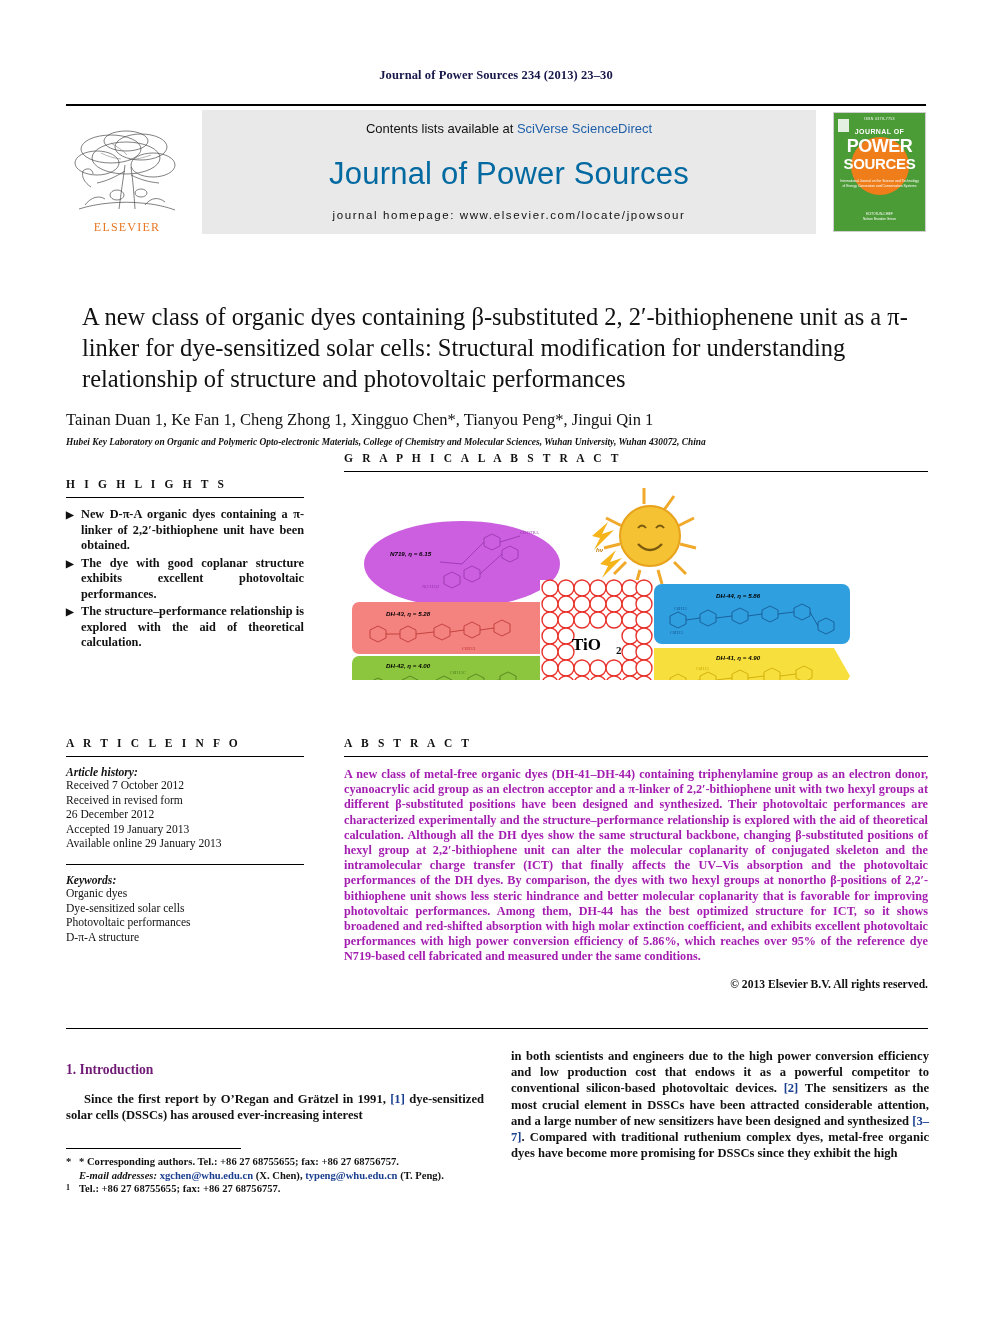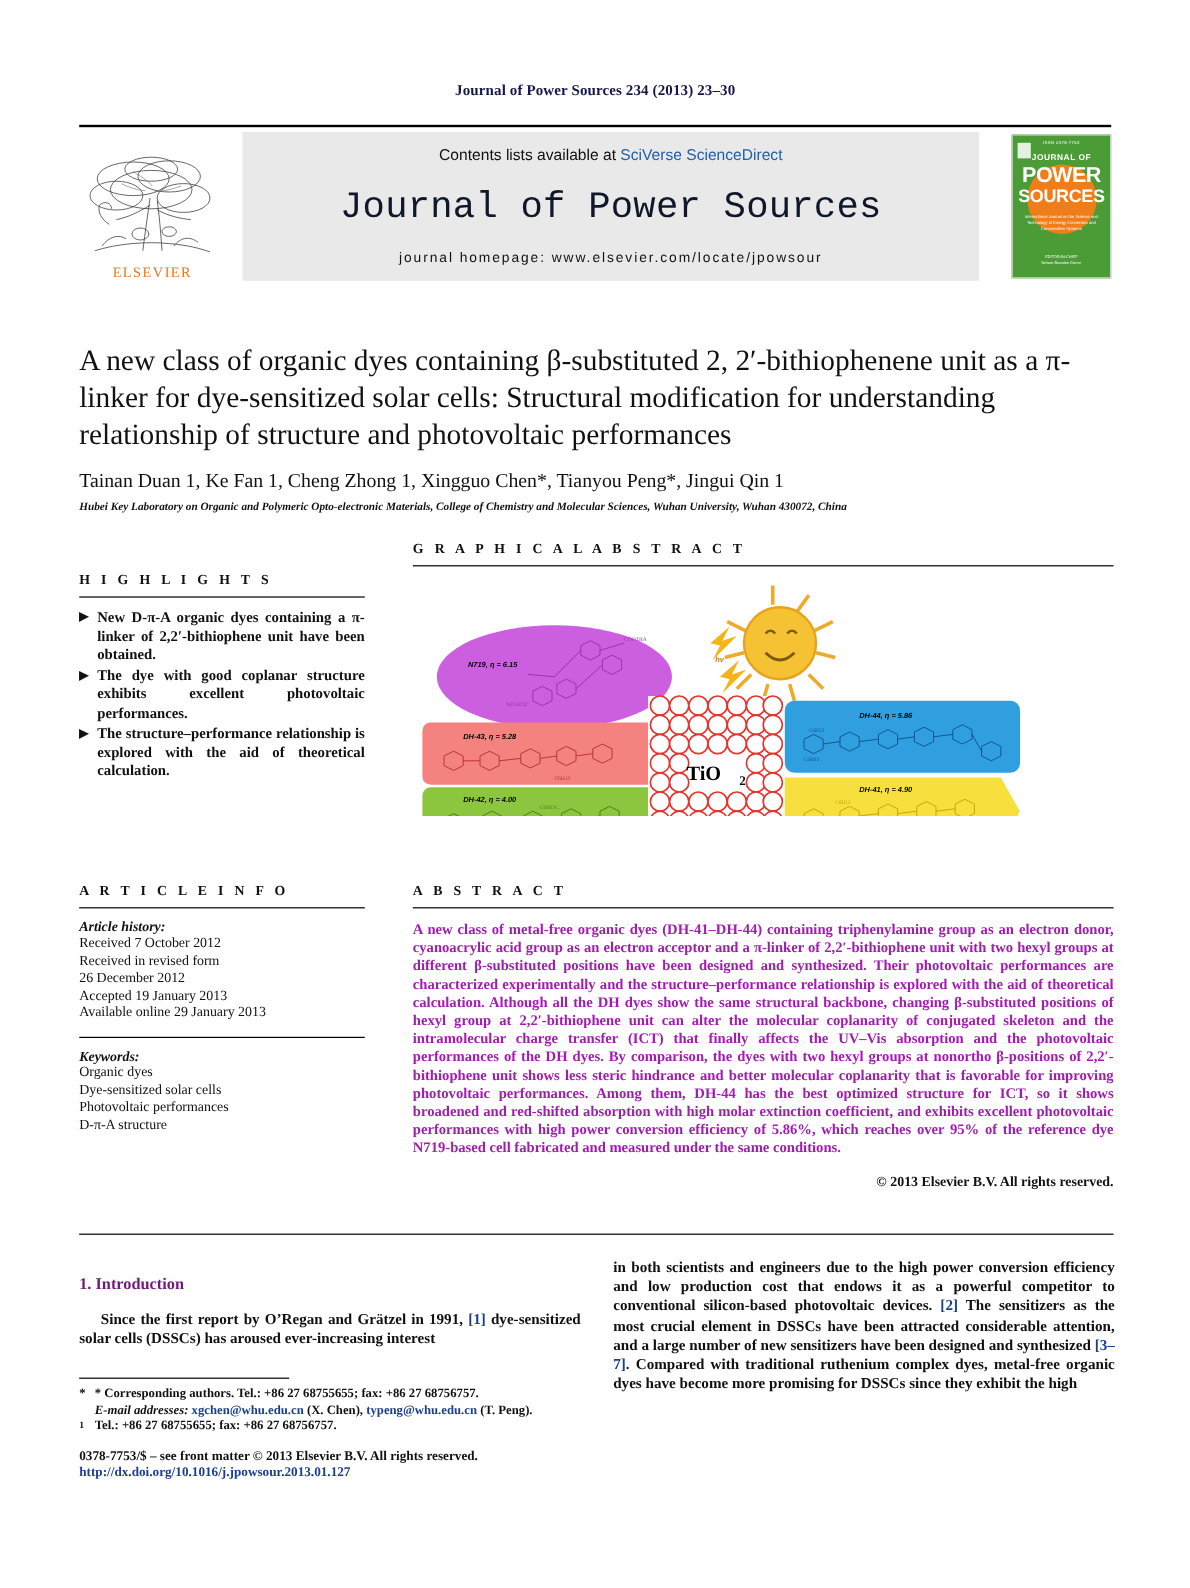--- a/index.html
+++ b/index.html
@@ -89,41 +89,41 @@
   }
   .contents-line {
     font-family: "Liberation Sans", sans-serif;
     font-size: 13px;
     color: #111;
   }
   .contents-line .sd {
     color: #1f5fa9;
   }
   .journal-title-big {
-    font-family: Liberation Mono, monospace;
+    font-family: Liberation Sans, sans-serif;
     font-size: 31px;
-    color: #0f172a;
+    color: #0369a1;
     letter-spacing: 0.2px;
     margin-top: 2px;
   }
   .homepage-line {
     font-family: "Liberation Sans", sans-serif;
     font-size: 11.5px;
     color: #111;
     letter-spacing: 1.6px;
   }
   .cover-thumb {
     flex: 0 0 96px;
     width: 96px;
     position: relative;
   }
   .cover-box {
     position: absolute;
     right: 0; top: 2px;
-    width: 83px;
+    width: 93px;
     height: 120px;
     background: #4b9b36;
     border: 1px solid #cfcfcf;
     box-sizing: border-box;
     overflow: hidden;
   }
   .cover-topline {
     position: absolute;
     top: 4px; left: 0; right: 0;
     text-align: center;
@@ -203,21 +203,21 @@
   .title-block {
     position: absolute;
     left: 66px; top: 285px;
     width: 862px;
   }
   .article-title {
     font-family: "Liberation Serif", serif;
     font-size: 24.5px;
     line-height: 31px;
     color: #111;
-    margin: 0;
+    margin: 16px;
     font-weight: normal;
   }
   .authors {
     font-family: "Liberation Serif", serif;
     font-size: 16.5px;
     color: #111;
     margin-top: 13px;
   }
   .affiliation {
     font-family: "Liberation Serif", serif;
@@ -766,18 +766,14 @@
       <span>(X. Chen),</span>
       <span class="mail">typeng@whu.edu.cn</span>
       <span>(T. Peng).</span>
     </div>
     <div class="fn-line">
       <span class="mark sup">1</span>
       <span>Tel.: +86 27 68755655; fax: +86 27 68756757.</span>
     </div>
   </div>
 
-  <div class="footer">
-    <div class="footer-line1">0378-7753/$ – see front matter © 2013 Elsevier B.V. All rights reserved.</div>
-    <div class="footer-doi">http://dx.doi.org/10.1016/j.jpowsour.2013.01.127</div>
-  </div>
 
 </div>
 
 </body></html>

